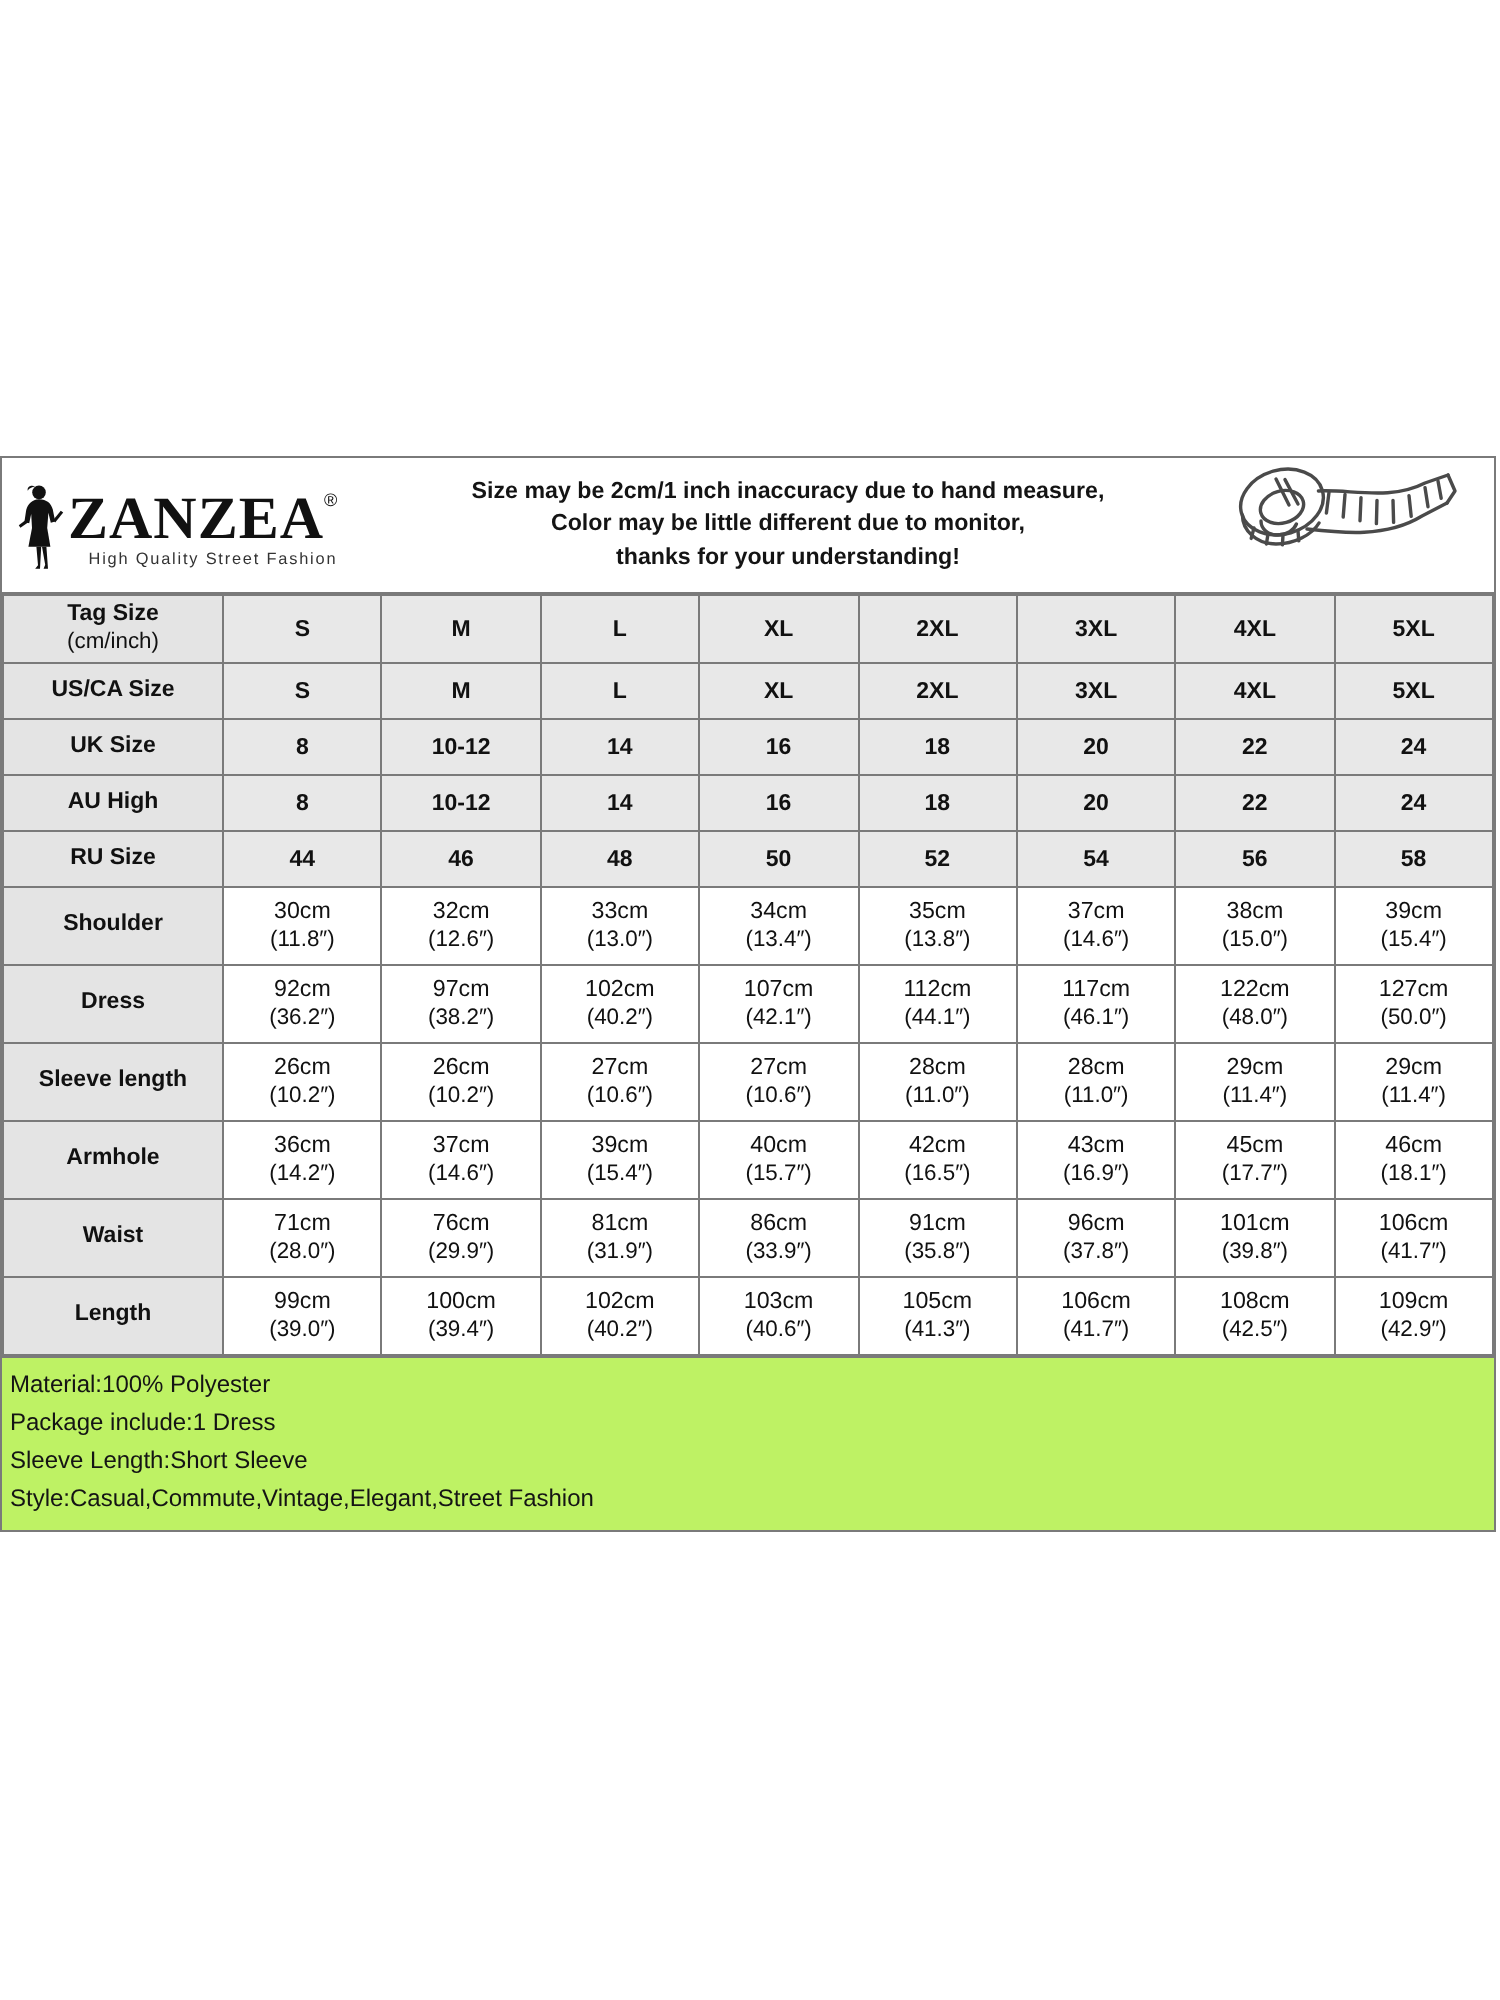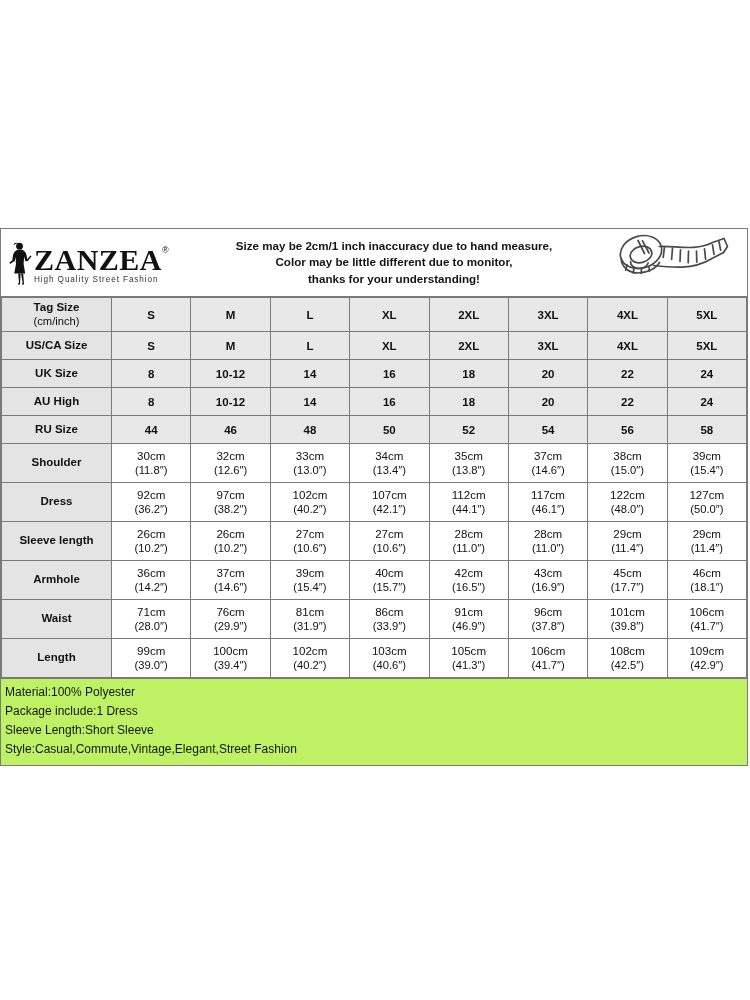--- a/index.html
+++ b/index.html
@@ -43,20 +43,21 @@
     box-sizing: border-box;
     background: #ffffff;
   }
   .brand-cell {
     width: 190px;
     flex: 0 0 190px;
     display: flex;
     align-items: center;
     padding-left: 6px;
     box-sizing: border-box;
+    text-align: right;
   }
   .brand-logo {
     display: flex;
     align-items: flex-end;
     gap: 1px;
   }
   .brand-figure {
     flex: 0 0 auto;
     line-height: 0;
   }
@@ -505,21 +506,21 @@
           <td>
               <span class="cm">81cm</span>
               <span class="inch">(31.9″)</span>
             </td>
           <td>
               <span class="cm">86cm</span>
               <span class="inch">(33.9″)</span>
             </td>
           <td>
               <span class="cm">91cm</span>
-              <span class="inch">(46.9″)</span>
+              <span class="inch">(35.8″)</span>
             </td>
           <td>
               <span class="cm">96cm</span>
               <span class="inch">(37.8″)</span>
             </td>
           <td>
               <span class="cm">101cm</span>
               <span class="inch">(39.8″)</span>
             </td>
           <td>

